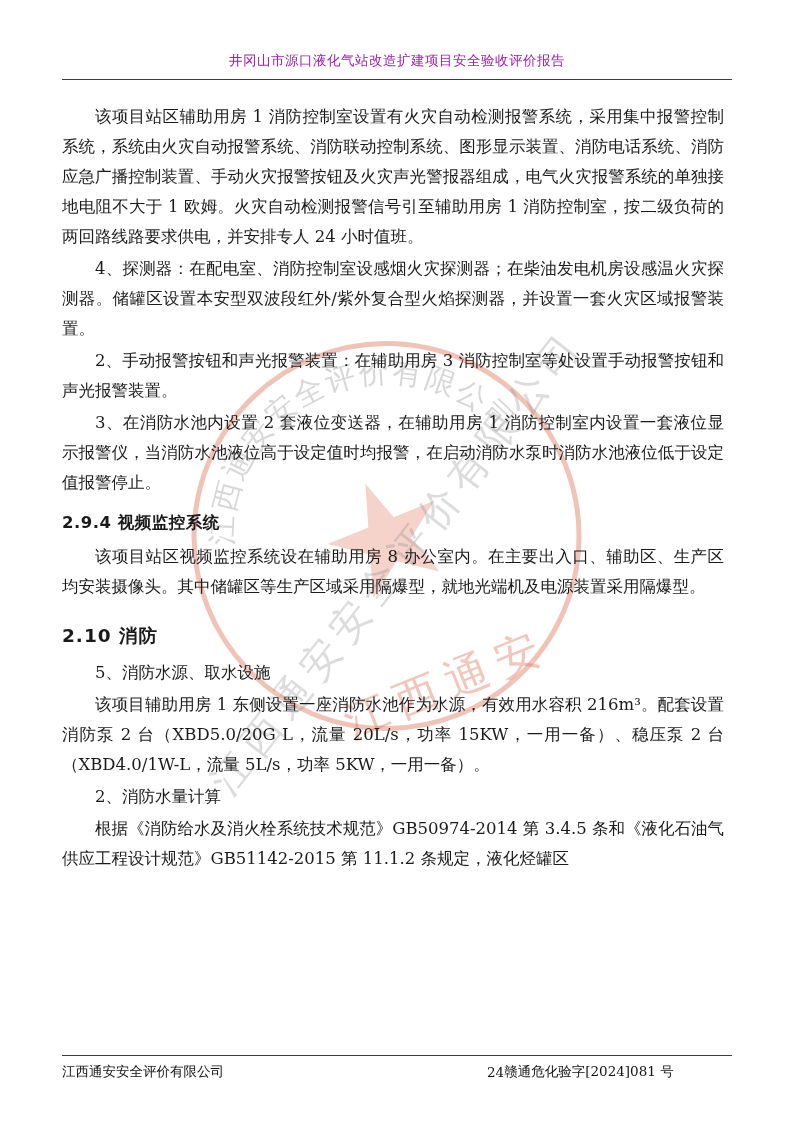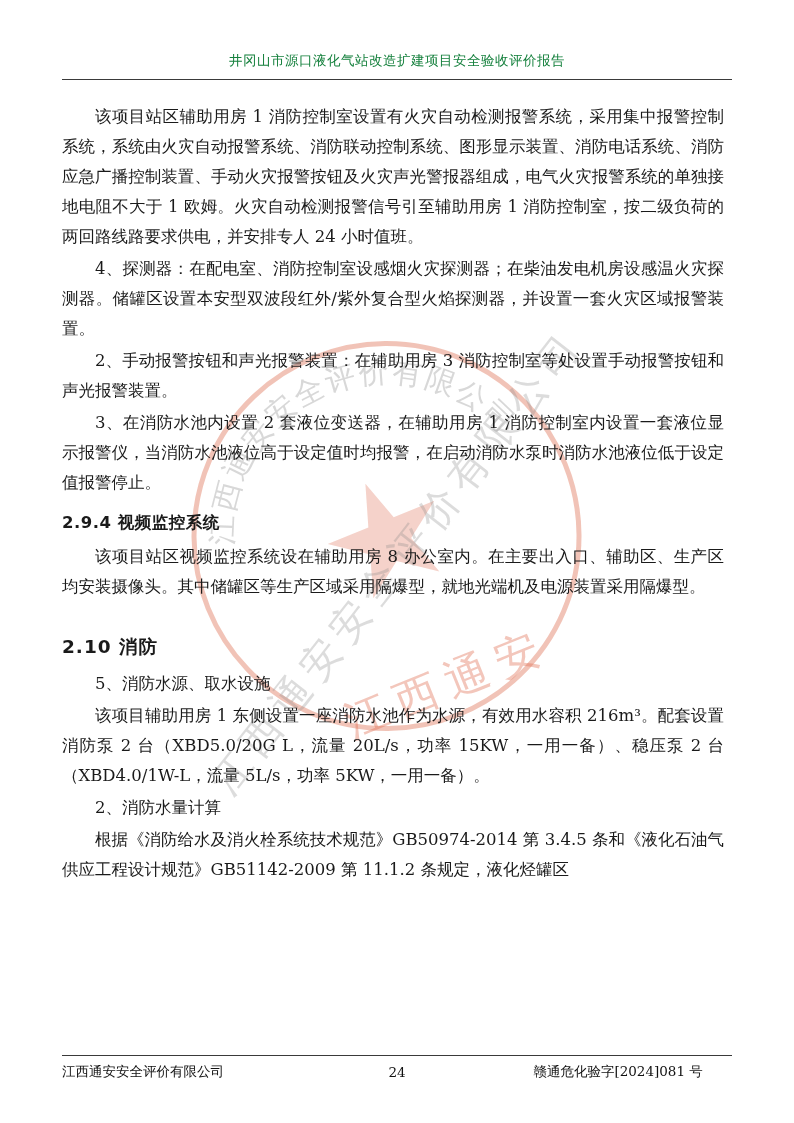--- a/index.html
+++ b/index.html
@@ -91,21 +91,21 @@
   
   .doc-header {
     position: relative;
     z-index: 10;
     text-align: center;
     font-size: 13.5px;
     letter-spacing: 0.5px;
     padding-bottom: 9px;
     border-bottom: 1px solid #3a3a3a;
     margin-bottom: 22px;
-    color: #15803d;
+    color: #a21caf;
   }
   
   .content {
     position: relative;
     z-index: 10;
     font-size: 16.5px;
     line-height: 1.82;
     text-align: justify;
   }
   p.para {
@@ -113,21 +113,21 @@
     text-indent: 2em;
   }
   h3.sec {
     margin: 10px 0 4px 0;
     font-size: 16.5px;
     font-weight: bold;
     font-family: "DejaVu Sans", "Liberation Sans", sans-serif;
     letter-spacing: 0.5px;
   }
   h2.sec-big {
-    margin: 28px 0 5px 0;
+    margin: 17px 0 5px 0;
     font-size: 18.5px;
     font-weight: bold;
     font-family: "DejaVu Sans", "Liberation Sans", sans-serif;
     letter-spacing: 1px;
   }
   
   .doc-footer {
     position: absolute;
     left: 62px;
     right: 62px;
@@ -136,24 +136,24 @@
     border-top: 1px solid #3a3a3a;
     padding-top: 7px;
     display: flex;
     justify-content: space-between;
     align-items: center;
     font-size: 13.5px;
     color: #111;
   }
   .doc-footer .mid {
     flex: 1;
-    text-align: center;
+    text-align: right;
   }
   .doc-footer .left { width: 34%; text-align: left; }
-  .doc-footer .right { width: 34%; text-align: center; }
+  .doc-footer .right { width: 34%; text-align: left; }
 </style>
 </head>
 <body>
 
 <div class="page">
 
   <div class="watermark">
     <div class="wm-ring"></div>
     <div class="wm-star">★</div>
     <div class="wm-arc-text">
@@ -182,21 +182,21 @@
     <h3 class="sec">2.9.4 视频监控系统</h3>
     <p class="para">该项目站区视频监控系统设在辅助用房 8 办公室内。在主要出入口、辅助区、生产区均安装摄像头。其中储罐区等生产区域采用隔爆型，就地光端机及电源装置采用隔爆型。</p>
 
     <h2 class="sec-big">2.10  消防</h2>
 
     <p class="para">5、消防水源、取水设施</p>
     <p class="para">该项目辅助用房 1 东侧设置一座消防水池作为水源，有效用水容积 216m³。配套设置消防泵 2 台（XBD5.0/20G L，流量 20L/s，功率 15KW，一用一备）、稳压泵 2 台（XBD4.0/1W-L，流量 5L/s，功率 5KW，一用一备）。</p>
 
     <p class="para">2、消防水量计算</p>
 
-    <p class="para">根据《消防给水及消火栓系统技术规范》GB50974-2014 第 3.4.5 条和《液化石油气供应工程设计规范》GB51142-2009 第 11.1.2 条规定，液化烃罐区</p>
+    <p class="para">根据《消防给水及消火栓系统技术规范》GB50974-2014 第 3.4.5 条和《液化石油气供应工程设计规范》GB51142-2015 第 11.1.2 条规定，液化烃罐区</p>
 
   </div>
 
   <div class="doc-footer">
     <div class="left">江西通安安全评价有限公司</div>
     <div class="mid">24</div>
     <div class="right">赣通危化验字[2024]081 号</div>
   </div>
 
 </div>

